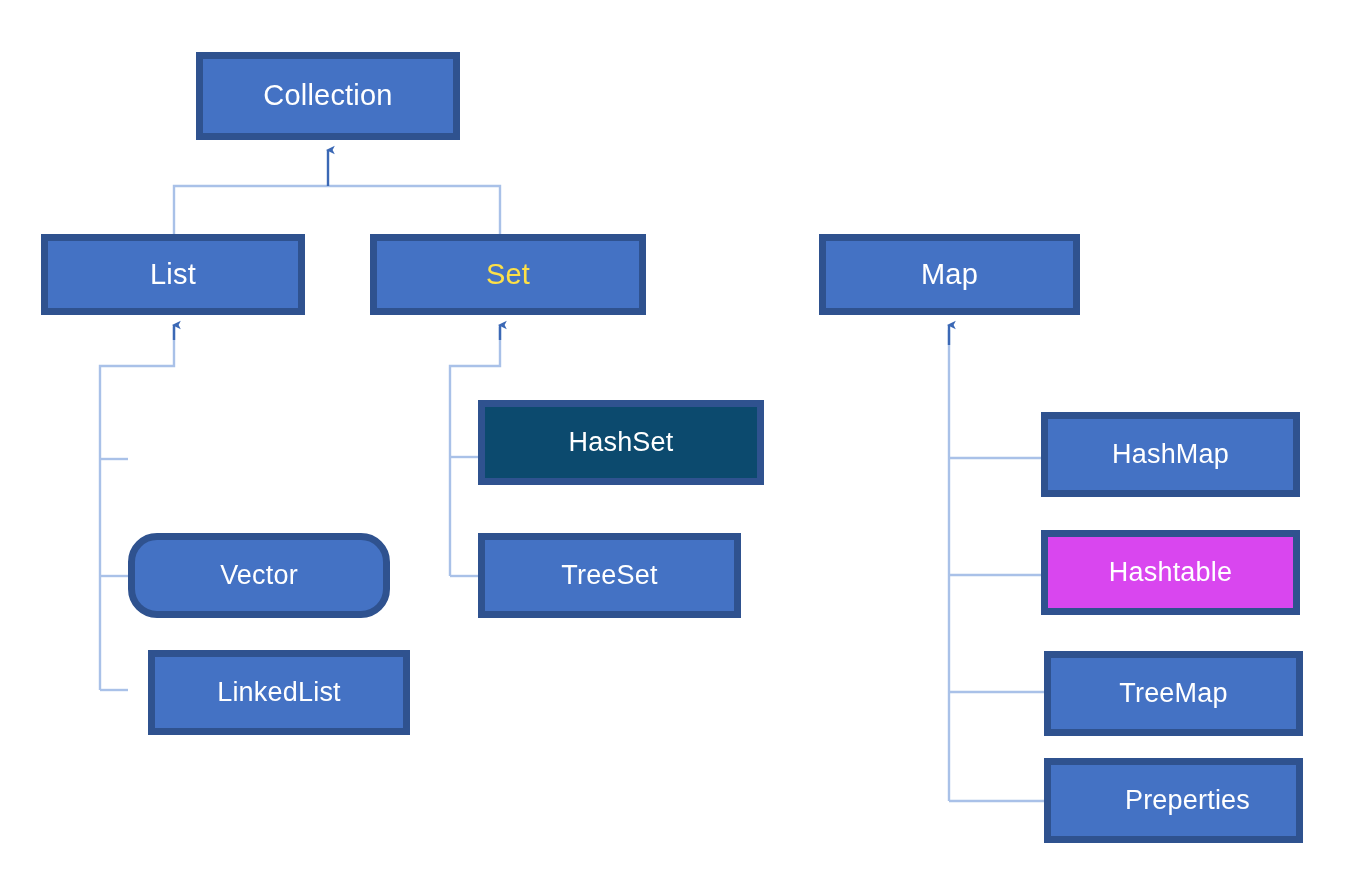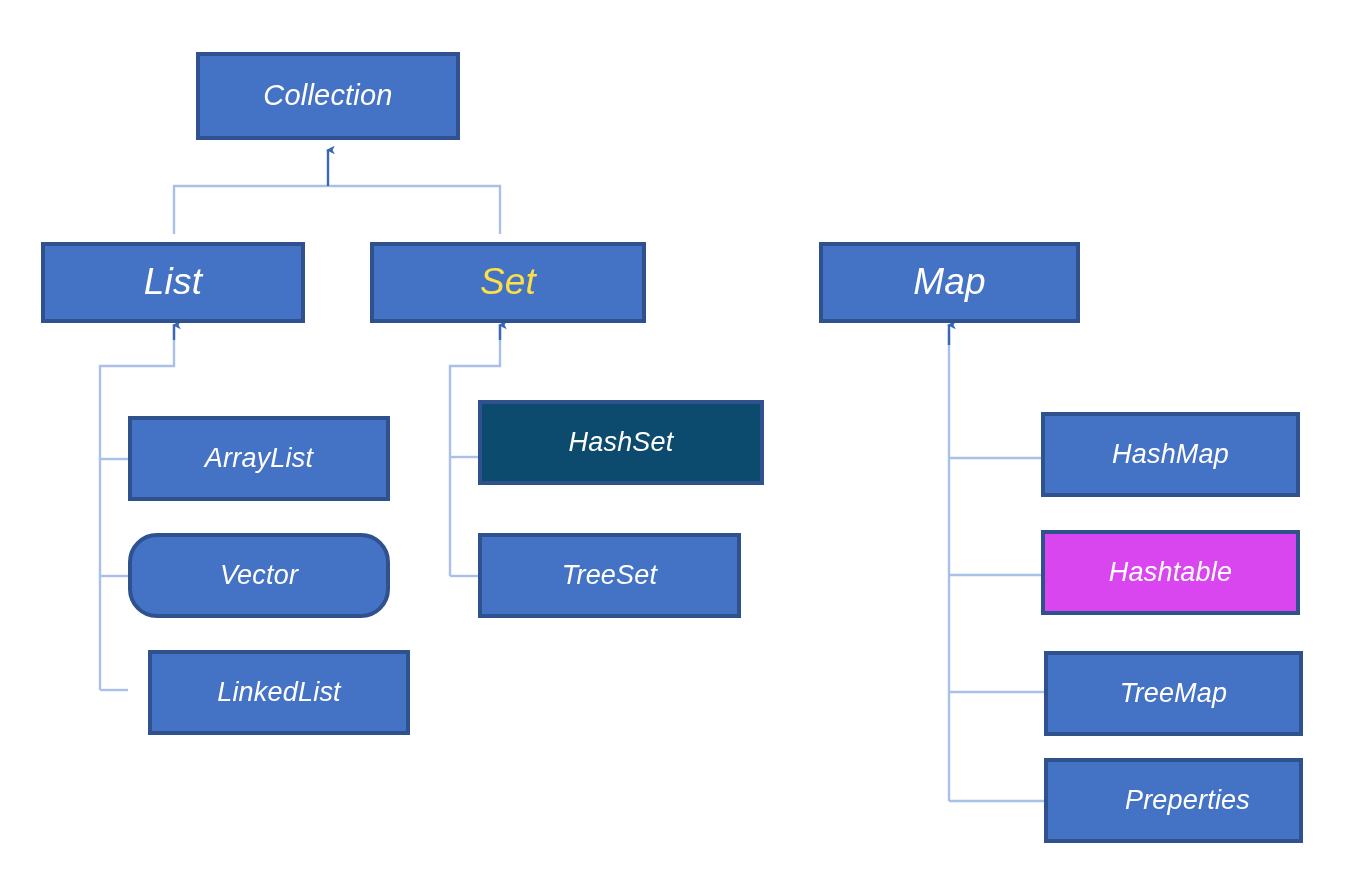--- a/index.html
+++ b/index.html
@@ -23,39 +23,38 @@
     left: 0;
     top: 0;
     width: 1352px;
     height: 879px;
     pointer-events: none;
   }
   .node-box {
     position: absolute;
     box-sizing: border-box;
     background: #4472C4;
-    border: 4px solid #14b8a6;
+    border: 7px solid #14b8a6;
     display: flex;
     align-items: center;
     justify-content: center;
     color: #ffffff;
     font-family: "Liberation Sans", sans-serif;
     font-weight: 400;
     letter-spacing: 0.2px;
     text-align: right;
     user-select: none;
-    font-style: italic;
   }
   .node-label {
     display: block;
     line-height: 1.1;
     white-space: nowrap;
   }
   .size-root  { font-size: 29px; }
-  .size-mid   { font-size: 37px; margin-top: 8px; }
+  .size-mid   { font-size: 29px; }
   .size-leaf  { font-size: 27px; }
 </style>
 </head>
 <body>
 
 <div id="diagram-canvas" style="background: rgb(255, 255, 255);">
 
   <svg id="connector-layer" viewBox="0 0 1352 879" width="1352" height="879" xmlns="http://www.w3.org/2000/svg">
     <defs>
       <marker id="arrow-up" markerWidth="10" markerHeight="10" refX="5" refY="2.2" orient="auto" markerUnits="userSpaceOnUse">
@@ -102,23 +101,20 @@
   </div>
 
   <div class="node-box size-mid" style="left: 370px; top: 234px; width: 276px; height: 81px; background: rgb(68, 114, 196); border-color: rgb(47, 82, 143); color: #fde047;">
     <span class="node-label">Set</span>
   </div>
 
   <div class="node-box size-mid" style="left: 819px; top: 234px; width: 261px; height: 81px; background: rgb(68, 114, 196); border-color: rgb(47, 82, 143); color: rgb(255, 255, 255);">
     <span class="node-label">Map</span>
   </div>
 
-  <div class="node-box size-leaf" style="left: 128px; top: 416px; width: 262px; height: 85px; background: rgb(68, 114, 196); border-color: rgb(47, 82, 143); color: rgb(255, 255, 255);">
-    <span class="node-label">ArrayList</span>
-  </div>
 
   <div class="node-box size-leaf" style="left: 128px; top: 533px; width: 262px; height: 85px; background: rgb(68, 114, 196); border-color: rgb(47, 82, 143); color: rgb(255, 255, 255); border-radius: 29px;">
     <span class="node-label">Vector</span>
   </div>
 
   <div class="node-box size-leaf" style="left: 128px; top: 650px; width: 262px; height: 85px; background: rgb(68, 114, 196); border-color: rgb(47, 82, 143); color: rgb(255, 255, 255); margin-left: 20px;">
     <span class="node-label">LinkedList</span>
   </div>
 
   <div class="node-box size-leaf" style="left: 478px; top: 400px; width: 286px; height: 85px; background: #0c4a6e; border-color: rgb(47, 82, 143); color: rgb(255, 255, 255);">

